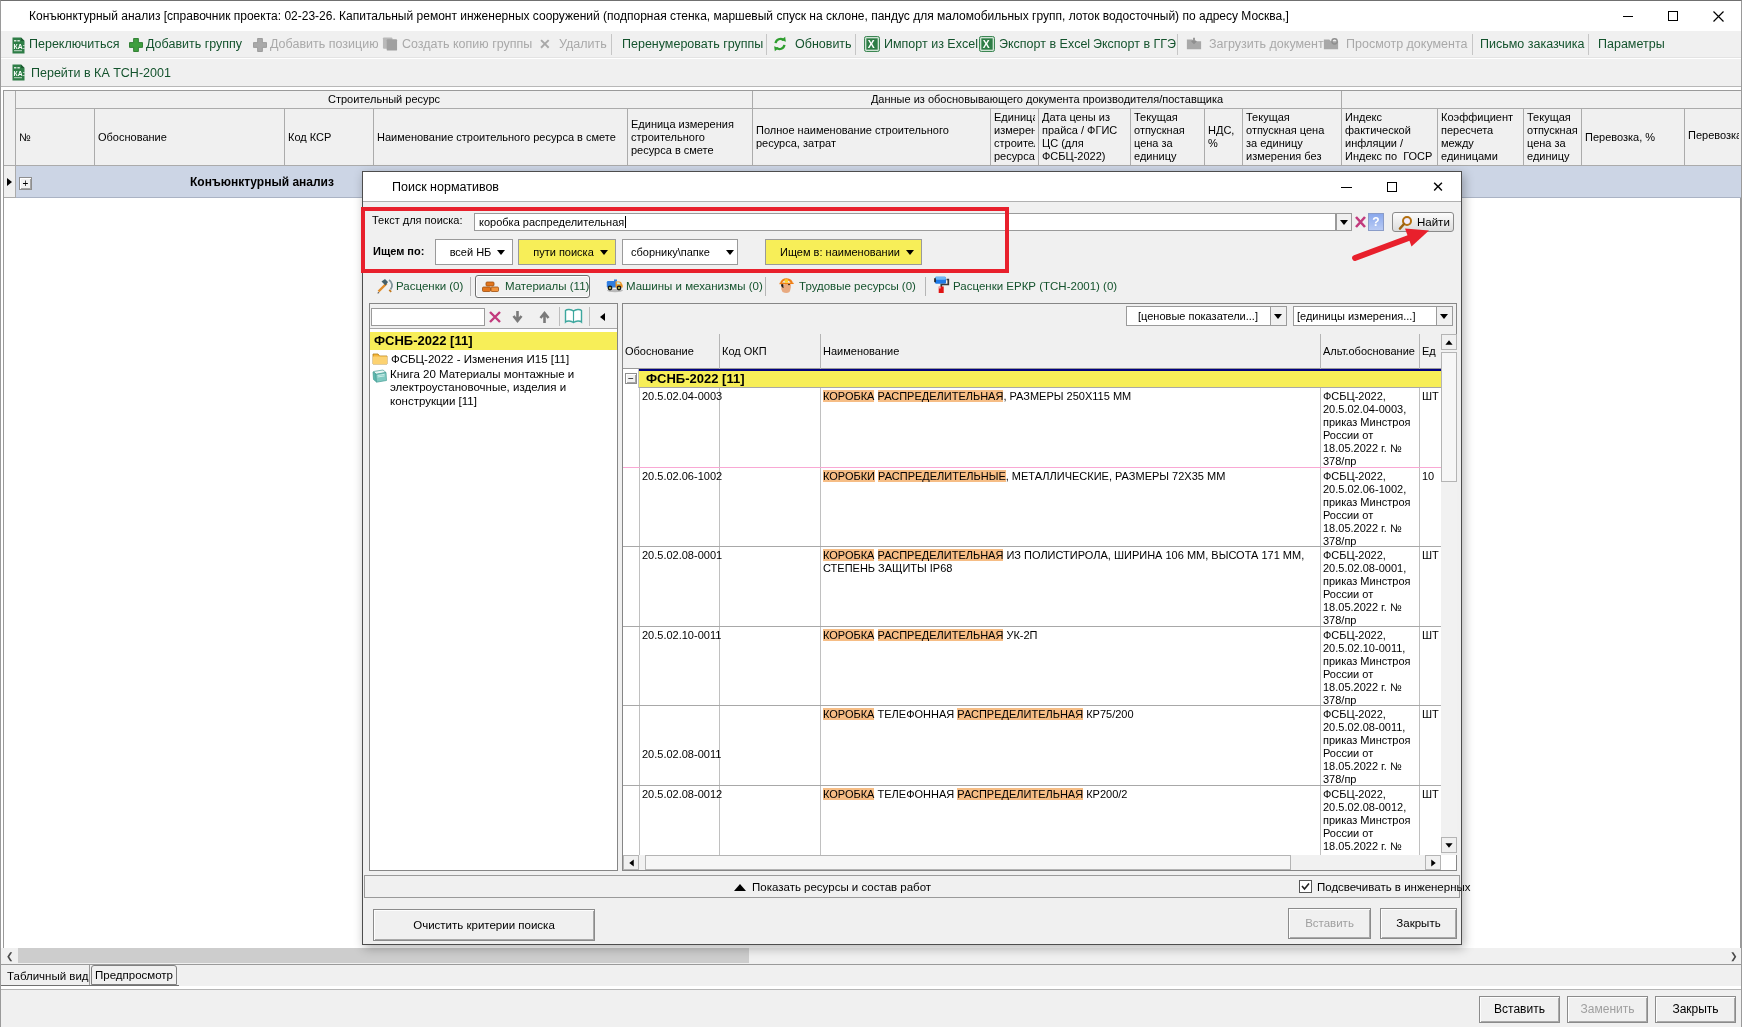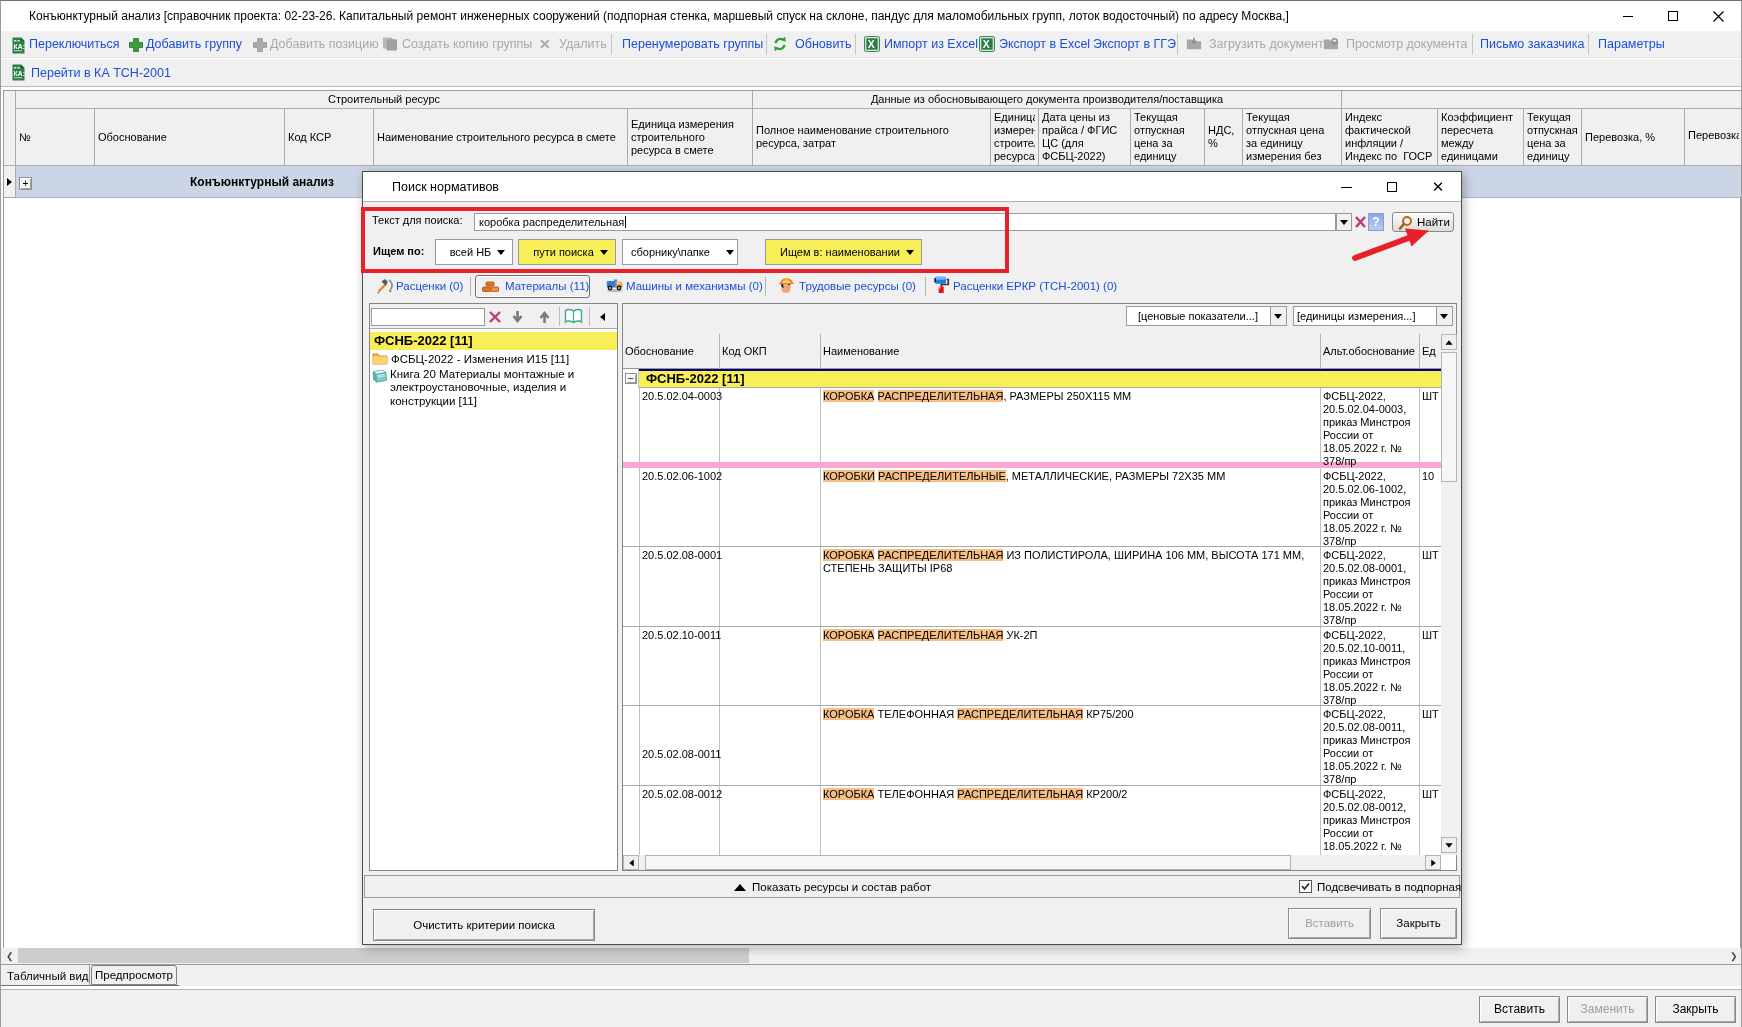--- a/index.html
+++ b/index.html
@@ -7,21 +7,21 @@
 html,body{width:1742px;height:1027px;overflow:hidden;}
 body{font-family:"Liberation Sans",sans-serif;background:#fff;color:#000;}
 #app{position:relative;width:1742px;height:1027px;overflow:hidden;background:#fff;border-top:1px solid #707070;border-left:1px solid #9a9a9a;border-right:1px solid #9a9a9a;}
 .abs{position:absolute;}
 
 #titlebar{left:0;top:0;width:1742px;height:30px;background:#fff;}
 #titletext{left:28px;top:0;height:30px;line-height:30px;font-size:12px;white-space:nowrap;}
 
 #tb1{left:0;top:30px;width:1742px;height:27px;background:#f0f0f0;border-bottom:1px solid #e3e3e3;}
 #tb2{left:0;top:58px;width:1742px;height:28px;background:#f0f0f0;border-bottom:1px solid #b8b8b8;}
-.tbtxt{top:30px;height:27px;line-height:27px;font-size:12.5px;white-space:nowrap;color:#1d4ed8;}
+.tbtxt{top:30px;height:27px;line-height:27px;font-size:12.5px;white-space:nowrap;color:#14532d;}
 .tbtxt.dis{color:#a9a9a9;}
 .tbsep{top:3px;width:1px;height:21px;background:#c6c6c6;}
 .ticon{top:35px;width:16px;height:16px;}
 
 .hcell{background:#f0f0f0;border-right:1px solid #ababab;border-bottom:1px solid #ababab;font-size:11px;line-height:13px;padding:1px 3px;overflow:hidden;color:#000;}
 .hcen{display:flex;align-items:center;justify-content:center;text-align:center;}
 .hleft{display:flex;align-items:center;}
 
 .b3d{background:#f2f2f2;border:1px solid #8e8e8e;box-shadow:inset 1px 1px 0 #ffffff,inset -1px -1px 0 #a5a5a5;}
 
@@ -345,21 +345,21 @@
     <div class="abs b3d" style="left:2px;top:69px;width:12px;height:11px;font-size:10px;line-height:9px;text-align:center;">−</div>
     <div class="abs" style="left:16px;top:65px;width:802px;height:19px;background:#f7ee58;border-top:2px solid #000080;border-bottom:1px solid #a8a8a8;">
           <span style="position:absolute;left:7px;top:0;font-size:13px;font-weight:bold;line-height:16px;">ФСНБ-2022 [11]</span>
         </div>
 
     <div class="abs" style="left:16px;top:84px;width:1px;height:467px;background:#c0c0c0;"></div>
     <div class="abs" style="left:96px;top:84px;width:1px;height:467px;background:#c0c0c0;"></div>
     <div class="abs" style="left:197px;top:84px;width:1px;height:467px;background:#c0c0c0;"></div>
     <div class="abs" style="left:697px;top:84px;width:1px;height:467px;background:#c0c0c0;"></div>
     <div class="abs" style="left:796px;top:84px;width:1px;height:467px;background:#c0c0c0;"></div>
-    <div class="abs" style="left:0;top:84px;width:818px;height:80px;border-bottom:6px solid #f9a8d4;">
+    <div class="abs" style="left:0;top:84px;width:818px;height:80px;border-bottom:1px solid #f9a8d4;">
       <div class="abs gtxt" style="left:19px;top:2px;">20.5.02.04-0003</div>
       <div class="abs gtxt" style="left:200px;top:2px;width:494px;white-space:normal;"><span class="hl">КОРОБКА</span> <span class="hl">РАСПРЕДЕЛИТЕЛЬНАЯ</span>, РАЗМЕРЫ 250Х115 ММ</div>
       <div class="abs gtxt" style="left:700px;top:2px;width:94px;">ФСБЦ-2022,<br>20.5.02.04-0003,<br>приказ Минстроя<br>России от<br>18.05.2022 г. №<br>378/пр</div>
       <div class="abs gtxt" style="left:799px;top:2px;">ШТ</div>
     </div>
     <div class="abs" style="left:0;top:164px;width:818px;height:79px;border-bottom:1px solid #a8a8a8;">
       <div class="abs gtxt" style="left:19px;top:2px;">20.5.02.06-1002</div>
       <div class="abs gtxt" style="left:200px;top:2px;width:494px;white-space:normal;"><span class="hl">КОРОБКИ</span> <span class="hl">РАСПРЕДЕЛИТЕЛЬНЫЕ</span>, МЕТАЛЛИЧЕСКИЕ, РАЗМЕРЫ 72Х35 ММ</div>
       <div class="abs gtxt" style="left:700px;top:2px;width:94px;">ФСБЦ-2022,<br>20.5.02.06-1002,<br>приказ Минстроя<br>России от<br>18.05.2022 г. №<br>378/пр</div>
       <div class="abs gtxt" style="left:799px;top:2px;">10</div>
@@ -408,21 +408,21 @@
   </div>
 
   <div class="abs" style="left:1px;top:703px;width:1096px;height:23px;background:#f0f0f0;border:1px solid #9a9a9a;">
     <span class="abs" style="left:369px;top:8px;width:0;height:0;border-left:6px solid transparent;border-right:6px solid transparent;border-bottom:7px solid #000;"></span>
     <span class="abs" style="left:387px;top:0;font-size:11.5px;line-height:22px;">Показать ресурсы и состав работ</span>
     <span class="abs" style="left:934px;top:4px;width:13px;height:13px;background:#fff;border:1px solid #555;">
           <svg width="11" height="11" viewBox="0 0 11 11" style="position:absolute;left:0;top:0;">
             <path d="M2 5 L4.5 8 L9 2.5" fill="none" stroke="#222" stroke-width="1.6"></path>
           </svg>
         </span>
-    <span class="abs" style="left:952px;top:0;font-size:11.5px;line-height:22px;white-space:nowrap;">Подсвечивать в подпорная</span>
+    <span class="abs" style="left:952px;top:0;font-size:11.5px;line-height:22px;white-space:nowrap;">Подсвечивать в инженерных</span>
   </div>
 
   <div class="abs winbtn" style="left:10px;top:737px;width:222px;height:32px;line-height:30px;font-size:11.5px;">Очистить критерии поиска</div>
   <div class="abs winbtn dis" style="left:925px;top:736px;width:83px;height:31px;line-height:29px;font-size:11.5px;">Вставить</div>
   <div class="abs winbtn" style="left:1017px;top:736px;width:77px;height:31px;line-height:29px;font-size:11.5px;">Закрыть</div>
 </div>
 
 <div class="abs" style="left:360px;top:206px;width:648px;height:66px;border:4px solid #e8202c;"></div>
 <svg class="abs" style="left:1340px;top:210px;" width="105" height="60" viewBox="0 0 105 60">
       <line x1="14" y1="47" x2="69" y2="26.5" stroke="#e8202c" stroke-width="5.8" stroke-linecap="round"></line>

